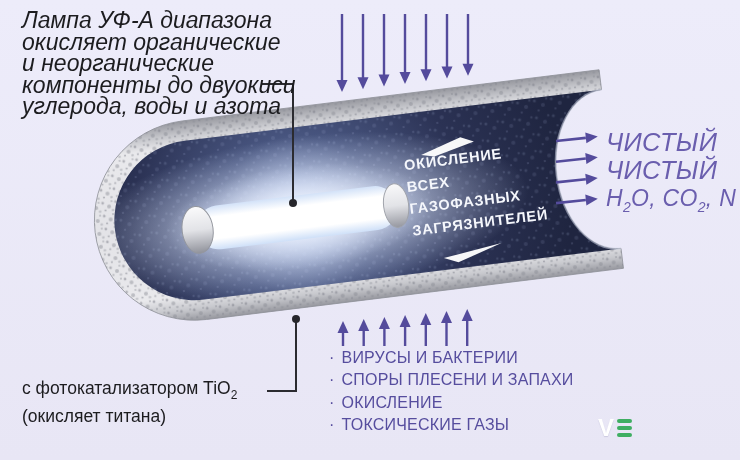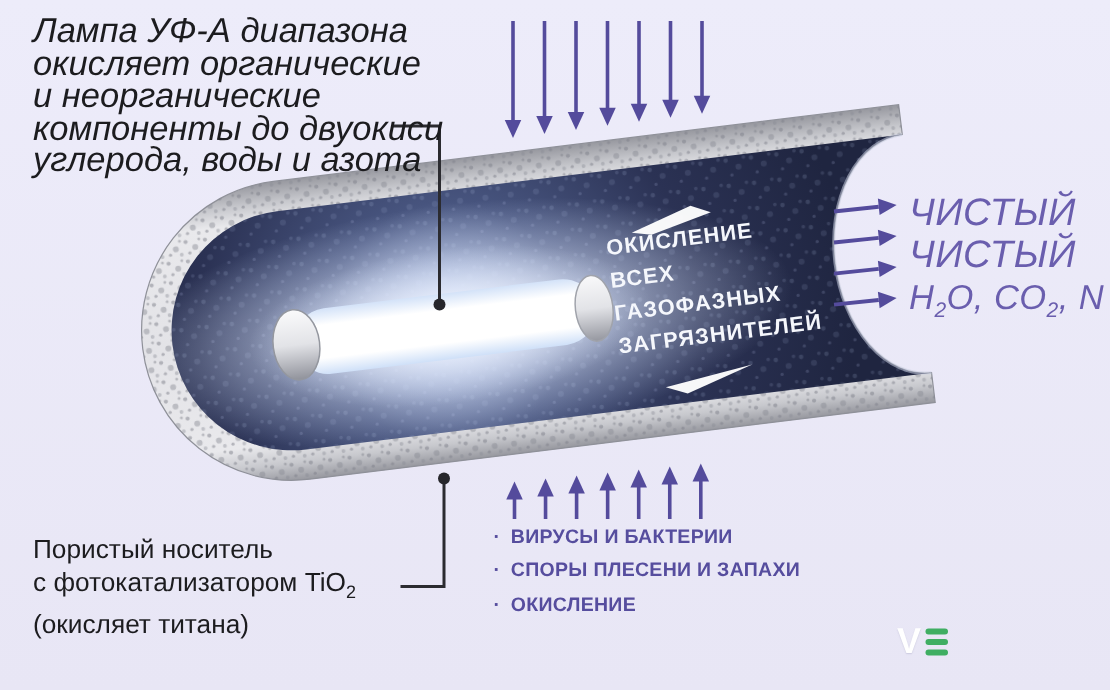--- a/index.html
+++ b/index.html
@@ -8,21 +8,21 @@
          font-family:"Liberation Sans",sans-serif;}
   .abs{position:absolute;}
   #diagram-svg{position:absolute;left:0;top:0;}
   #top-label{left:22px;top:10px;font-size:23px;line-height:21.5px;color:#1c1c1f;white-space:pre-line;font-style:italic;}
   #bottom-label{left:22px;top:356px;font-size:17.5px;line-height:21.5px;color:#1c1c1f;}
   #bottom-label sub{font-size:12px;}
   #clean-air{left:606px;top:129px;color:#6a5eae;font-size:25.5px;line-height:27.5px;letter-spacing:.3px;font-style:italic;}
   #clean-air .formula{font-size:23px;margin-top:1px;}
   #clean-air sub{font-size:14px;}
   #pollutants{left:329px;top:347px;list-style:none;margin:0;padding:0;color:#564d9e;
-              font-size:13px;line-height:22.4px;font-weight:700;letter-spacing:.2px;}
+              font-size:16px;line-height:22.4px;font-weight:400;letter-spacing:.2px;}
   #pollutants .bullet{margin-right:7px;}
   #logo{left:598px;top:414px;display:flex;align-items:center;color:#ffffff;
         font-weight:800;font-size:24px;letter-spacing:1px;text-shadow:0 1px 1px rgba(120,118,160,.25);}
   #logo .bars{display:inline-flex;flex-direction:column;gap:2.5px;margin:0 2px;}
   #logo .bar{width:15px;height:4.5px;background:#3fae62;border-radius:2.5px;}
   .tube-text{font-family:"Liberation Sans",sans-serif;font-size:14.5px;font-weight:600;
              letter-spacing:.8px;fill:#f5f7fc;}
 </style>
 </head>
 <body>
@@ -165,37 +165,38 @@
       </g>
   </svg>
 
   <div class="abs" id="top-label">Лампа УФ-А диапазона
 окисляет органические
 и неорганические
 компоненты до двуокиси
 углерода, воды и азота</div>
 
   <div class="abs" id="bottom-label">
-    <span>Пористый носитель</span><br>
+    <br>
     <span>с фотокатализатором TiO</span><sub>2</sub><br>
     <span>(окисляет титана)</span>
   </div>
 
   <div class="abs" id="clean-air">
     <div>ЧИСТЫЙ</div>
     <div>ЧИСТЫЙ</div>
     <div class="formula">
       <span>H</span><sub>2</sub><span>O, CO</span><sub>2</sub><span>, N</span>
     </div>
   </div>
 
   <ul class="abs" id="pollutants">
     <li><span class="bullet">·</span><span>ВИРУСЫ И БАКТЕРИИ</span></li>
     <li><span class="bullet">·</span><span>СПОРЫ ПЛЕСЕНИ И ЗАПАХИ</span></li>
     <li><span class="bullet">·</span><span>ОКИСЛЕНИЕ</span></li>
+    <li><span class="bullet">·</span><span>ТОКСИЧЕСКИЕ ГАЗЫ</span></li>
   </ul>
 
   <div class="abs" id="logo">
     <span>V</span>
     <span class="bars">
       <span class="bar"></span>
         <span class="bar"></span>
         <span class="bar"></span>
     </span>
   </div>

